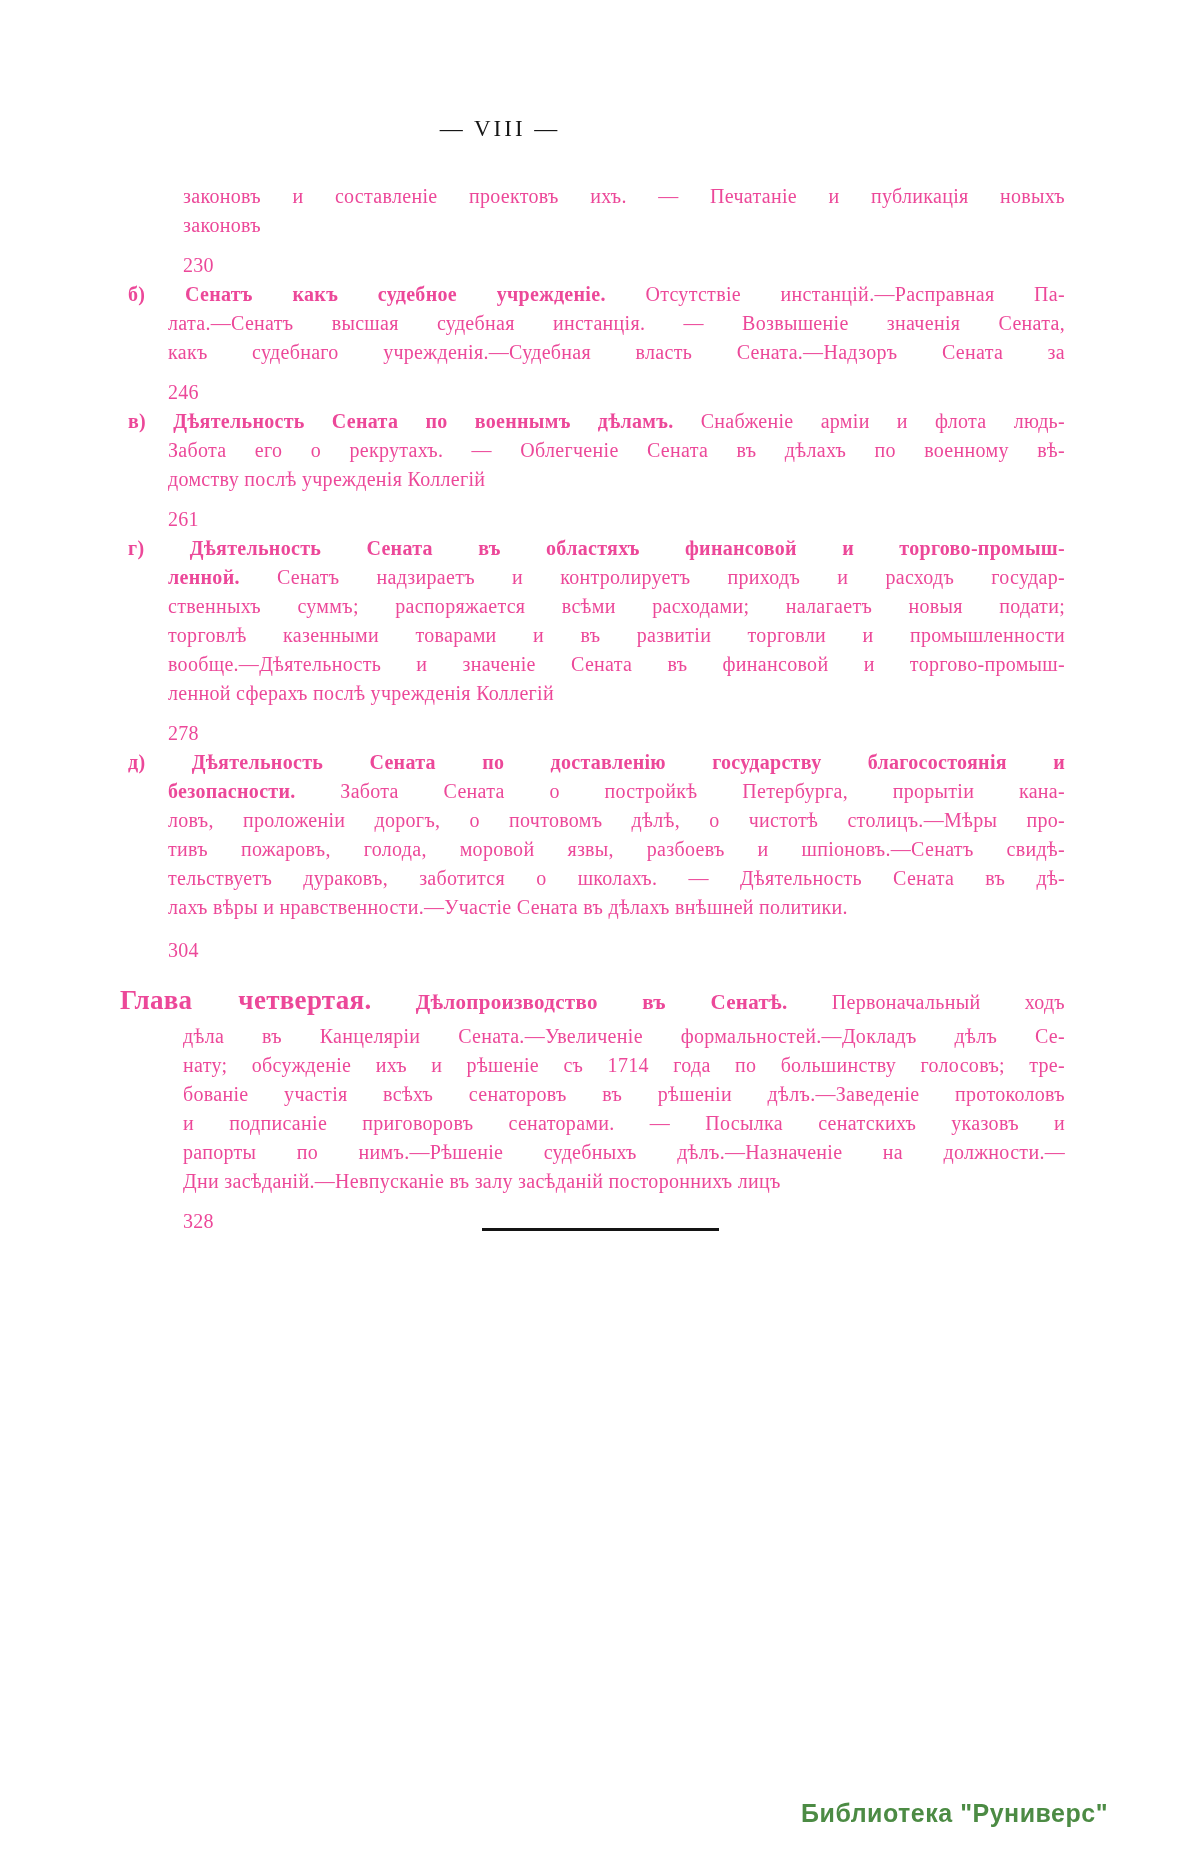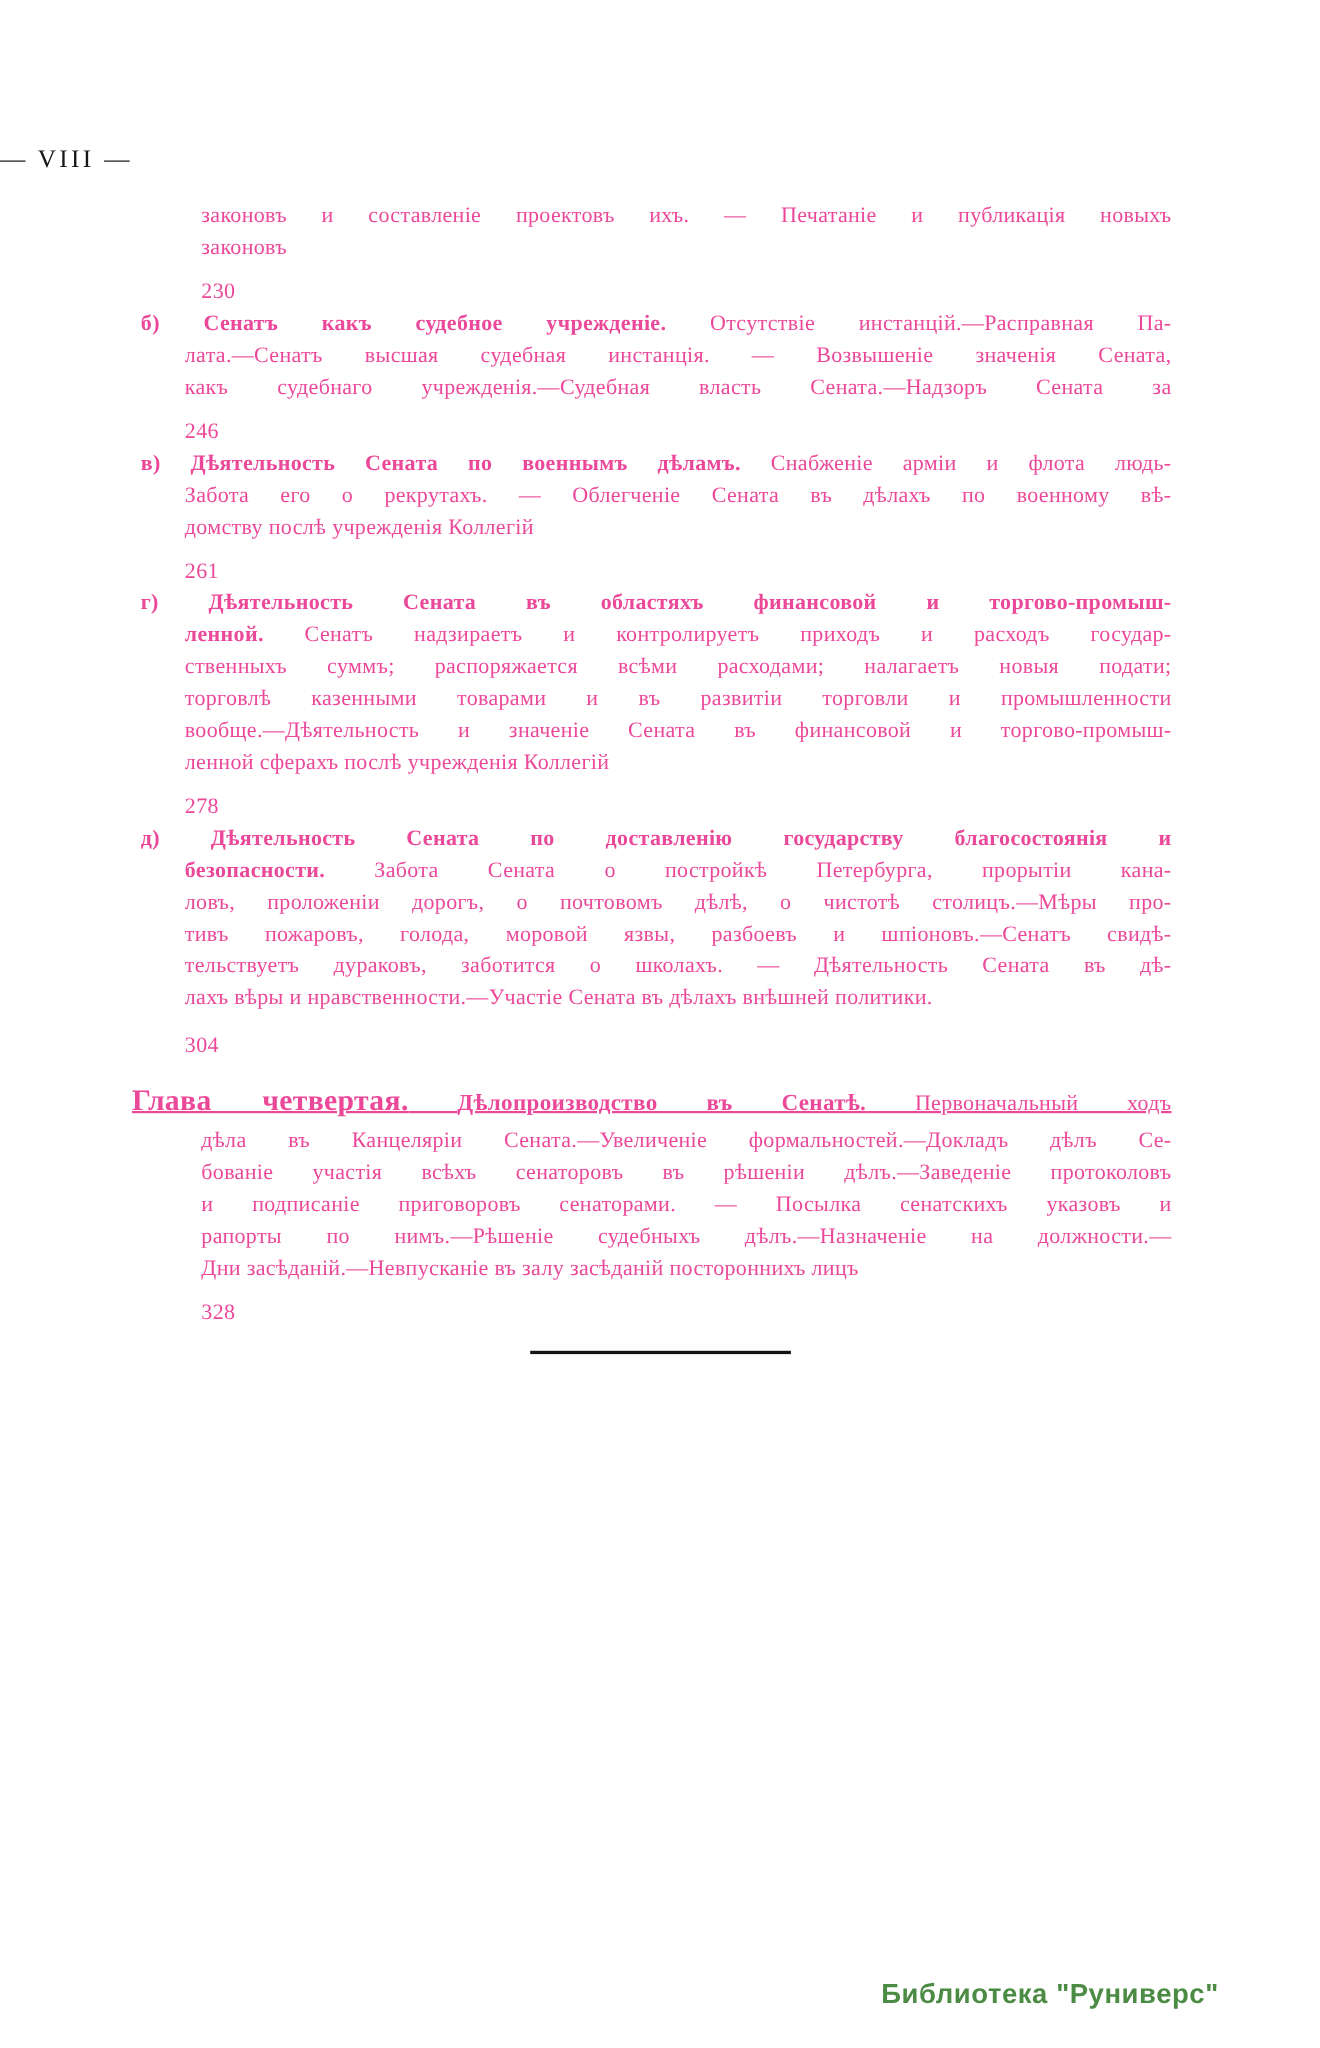--- a/index.html
+++ b/index.html
@@ -7,23 +7,24 @@
     position: relative;
     width: 1200px;
     height: 1862px;
     background: #ffffff;
     font-family: "Liberation Serif", "DejaVu Serif", serif;
     color: #1a1a1a;
     overflow: hidden;
   }
   .page-header {
     position: absolute;
-    top: 132px;
+    top: 116px;
     left: 0;
     width: 1000px;
+    text-align: center;
     font-size: 23px;
     letter-spacing: 3px;
     color: #161616;
   }
   .toc {
     position: absolute;
     top: 182px;
     left: 128px;
     width: 937px;
     font-size: 20px;
@@ -51,21 +52,21 @@
     height: 4px;
     margin: 0 8px 7px 8px;
     background-image: radial-gradient(circle, #1b1b1b 1.4px, rgba(0,0,0,0) 1.8px);
     background-size: 10px 4px;
     background-repeat: repeat-x;
     background-position: 0 50%;
   }
   .leader.plain { background: none; flex: 0 0 14px; margin: 0; }
   .pnum { flex: 0 0 auto; }
   .chapter { margin-top: 18px; padding-left: 55px; }
-  .chapter .line.first { margin-left: -63px; line-height: 35px; margin-bottom: 2px; text-decoration: underline; }
+  .chapter .line.first { margin-left: -63px; line-height: 35px; margin-bottom: 2px; }
   .chapter .lbl-big { font-weight: bold; font-size: 27px; }
   .chapter .b-title { font-weight: bold; font-size: 21px; }
   .end-rule {
     position: absolute;
     top: 1228px;
     left: 482px;
     width: 237px;
     border-top: 3px solid #141414;
   }
   .watermark {
@@ -158,20 +159,21 @@
         <span class="pnum">304</span>
       </div>
     </div>
 
     <div class="entry chapter">
       <div class="line first">
         <span class="lbl-big">Глава четвертая.</span>
         <span class="b-title">Дѣлопроизводство въ Сенатѣ.</span><span> Первоначальный ходъ</span>
       </div>
       <div class="line"><span>дѣла въ Канцеляріи Сената.—Увеличеніе формальностей.—Докладъ дѣлъ Се-</span></div>
+      <div class="line"><span>нату; обсужденіе ихъ и рѣшеніе съ 1714 года по большинству голосовъ; тре-</span></div>
       <div class="line"><span>бованіе участія всѣхъ сенаторовъ въ рѣшеніи дѣлъ.—Заведеніе протоколовъ</span></div>
       <div class="line"><span>и подписаніе приговоровъ сенаторами. — Посылка сенатскихъ указовъ и</span></div>
       <div class="line"><span>рапорты по нимъ.—Рѣшеніе судебныхъ дѣлъ.—Назначеніе на должности.—</span></div>
       <div class="line final">
         <span>Дни засѣданій.—Невпусканіе въ залу засѣданій постороннихъ лицъ</span>
         <span class="leader"></span>
         <span class="pnum">328</span>
       </div>
     </div>
 

